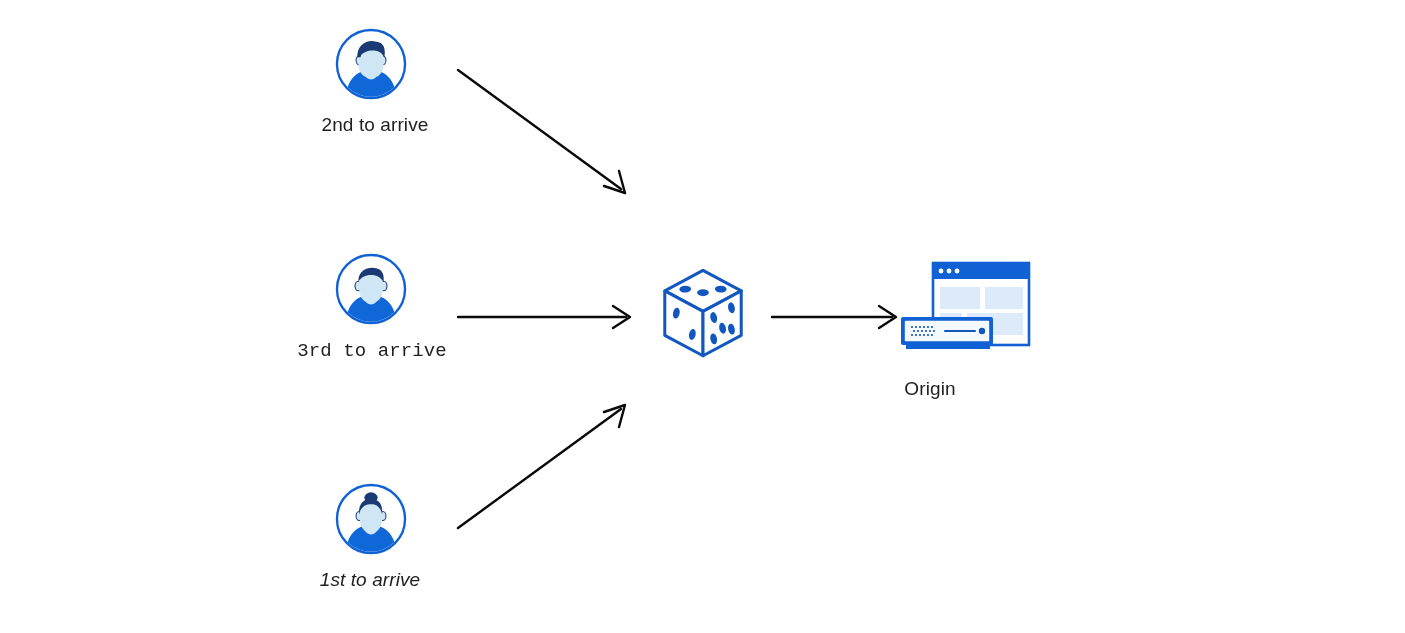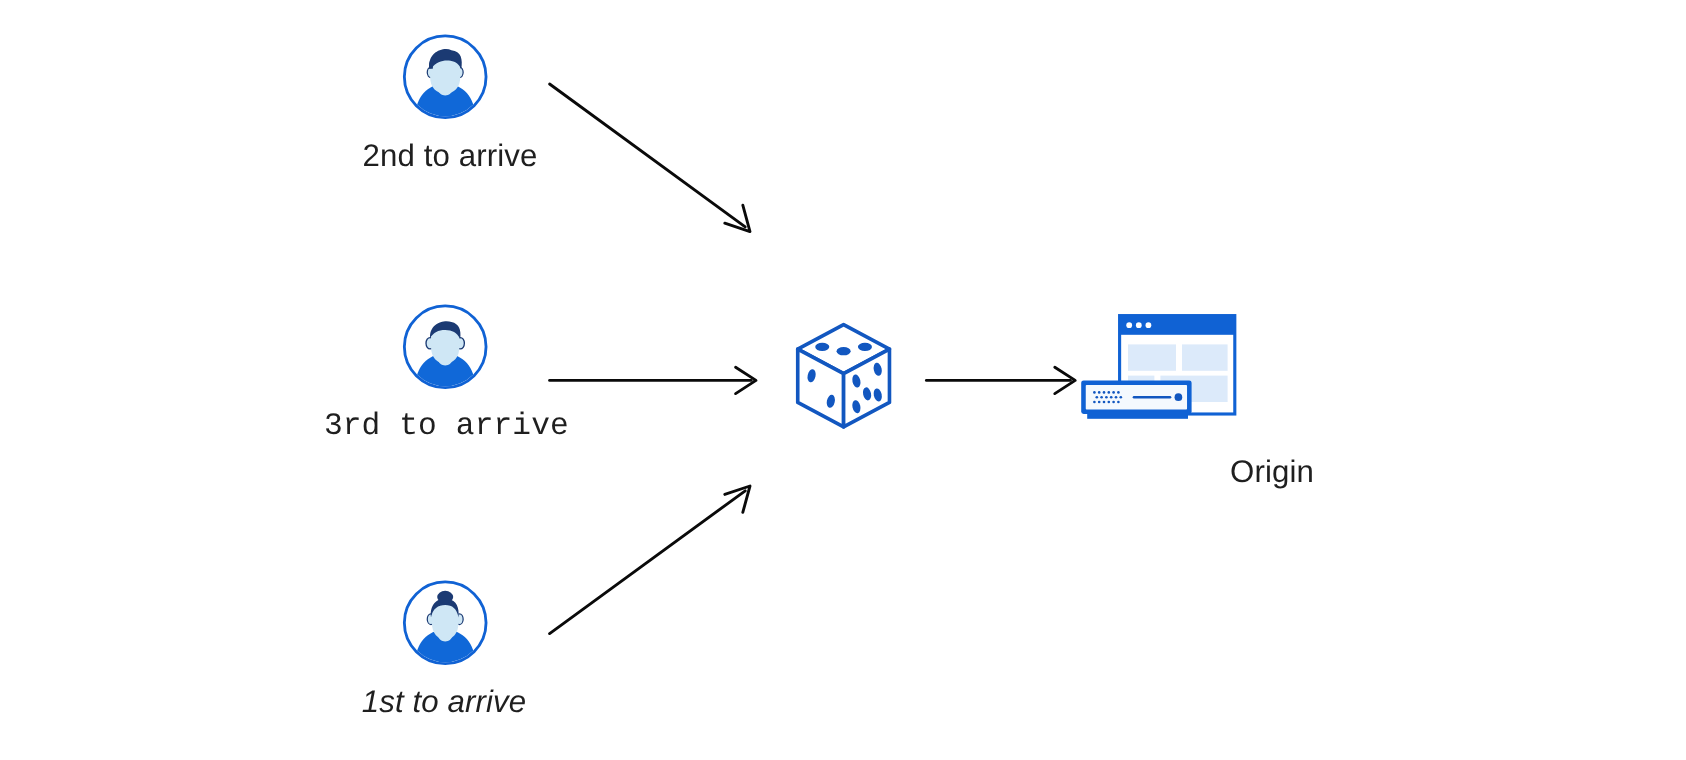--- a/index.html
+++ b/index.html
@@ -18,21 +18,21 @@
     overflow: hidden;
   }
   .node {
     position: absolute;
   }
   .node-label {
     position: absolute;
     width: 260px;
     text-align: center;
     font-family: "Liberation Sans", sans-serif;
-    font-size: 26px;
+    font-size: 19px;
     color: #1f1f1f;
     letter-spacing: 0.1px;
     white-space: nowrap;
   }
   .avatar {
     position: absolute;
     width: 74px;
     height: 74px;
   }
   .dice {
@@ -205,16 +205,16 @@
             <circle cx="21" cy="80" r="1.1"></circle>
           <circle cx="25" cy="80" r="1.1"></circle>
             <circle cx="29" cy="80" r="1.1"></circle>
           <circle cx="33" cy="80" r="1.1"></circle>
             <circle cx="37" cy="80" r="1.1"></circle>
         </g>
         <line x1="50" y1="76" x2="80" y2="76" stroke="#1257c0" stroke-width="2.2" stroke-linecap="round"></line>
         <circle cx="87" cy="76" r="3.2" fill="#1257c0"></circle>
       </g>
     </svg>
-    <div class="node-label" style="left:835px; top:378px;text-align:right;">Origin</div>
+    <div class="node-label" style="left:800px; top:378px;">Origin</div>
   </div>
 
 </div>
 
 </body></html>

